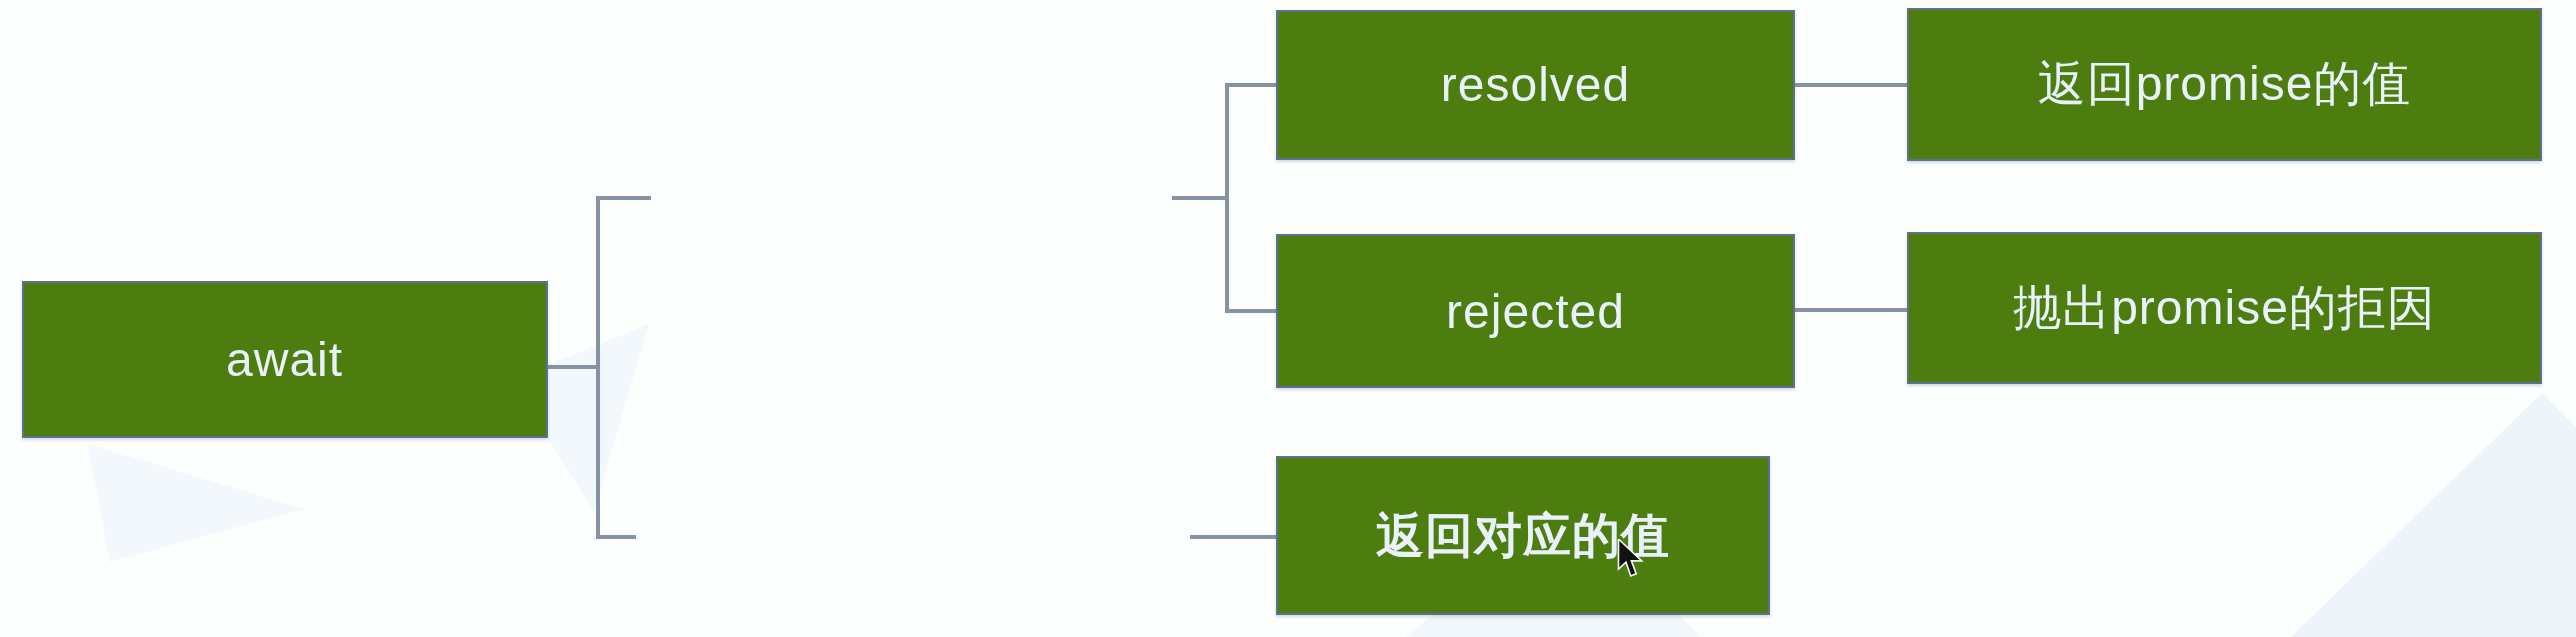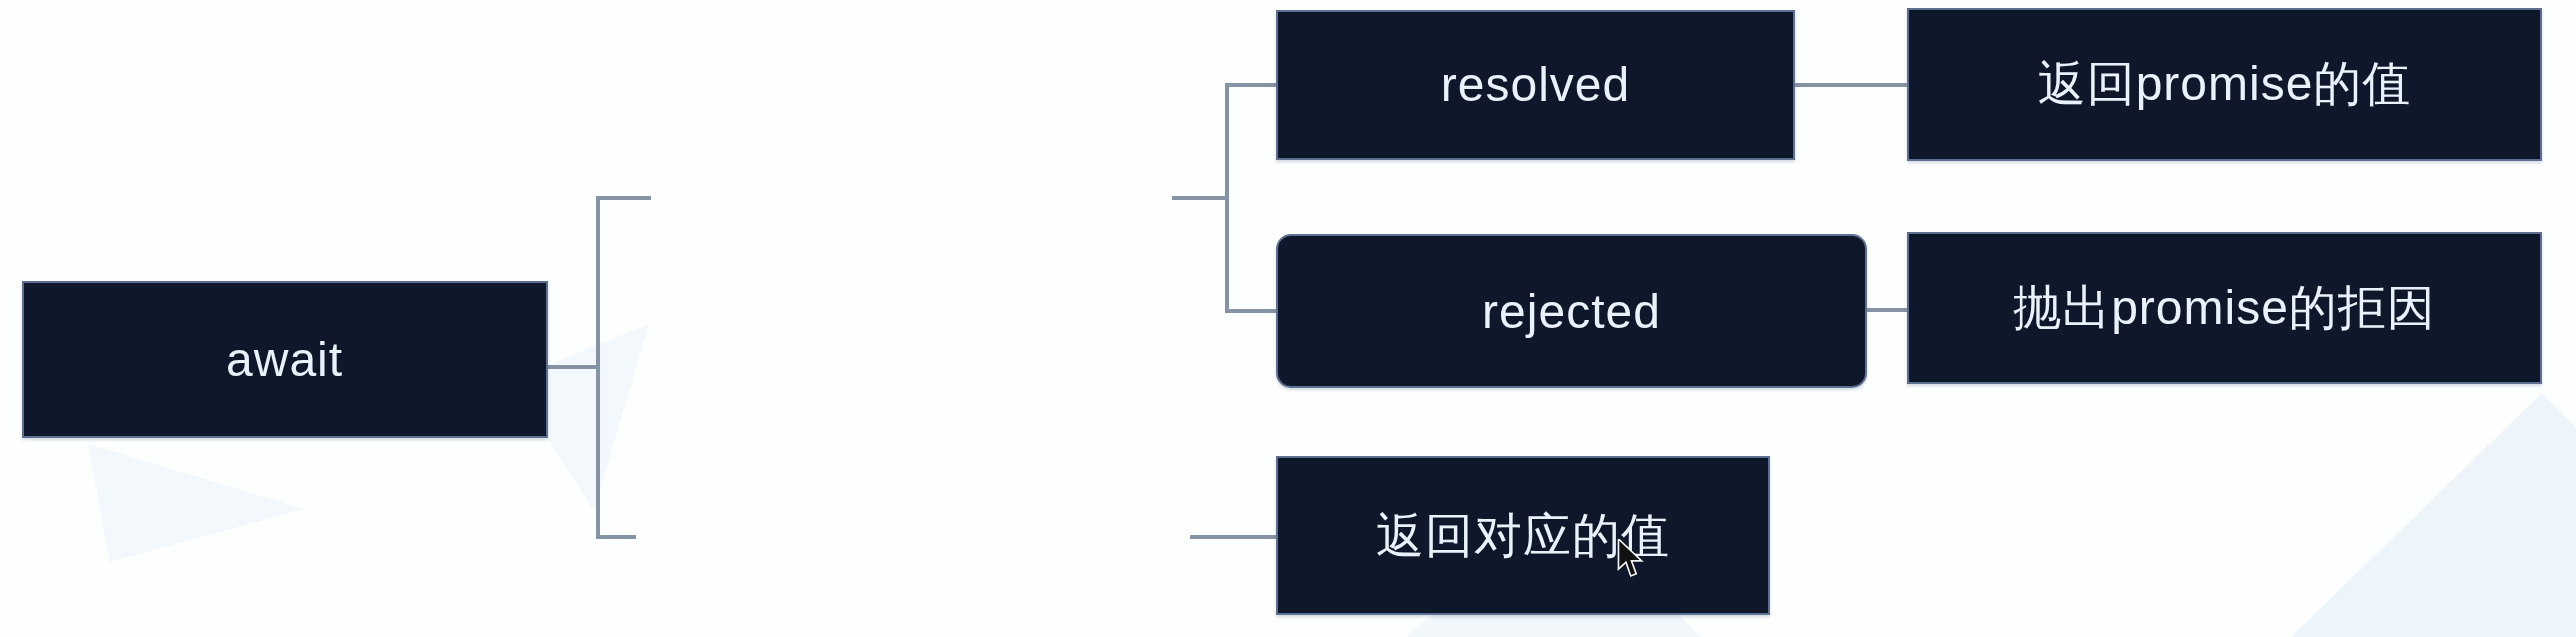--- a/index.html
+++ b/index.html
@@ -25,21 +25,21 @@
          clip-path: polygon(88% 0, 100% 14%, 100% 100%, 0 100%); }
   .wm2 { left: 1406px; top: 501px; width: 295px; height: 136px;
          clip-path: polygon(0 100%, 55% 0, 100% 100%); background:#f1f7fb; }
   .wm3 { left: 88px;  top: 444px; width: 216px; height: 118px;
          clip-path: polygon(0 0, 100% 55%, 10% 100%); background:#f3f8fc; }
   .wm4 { left: 511px; top: 324px; width: 138px; height: 187px;
          clip-path: polygon(0 30%, 100% 0, 60% 100%); background:#f3f8fc; }
 
   .node {
     position: absolute;
-    background: #0f172a;
+    background: #4d7c0f;
     border: 2.9px solid #5c7191;
     box-sizing: border-box;
     display: flex;
     align-items: center;
     justify-content: center;
     color: #e9f1fa;
     font-size: 48px;
     letter-spacing: 1px;
     white-space: nowrap;
     box-shadow: 0 2px 2.9px rgba(90,110,140,0.25);
@@ -47,24 +47,24 @@
 
   .conn { position: absolute; background: #8593a4; }
   .h { height: 3.9px; }
   .v { width: 3.9px; }
 
   
   #n-await            { left: 21.6px;   top: 281px; width: 526px; height: 157px; }
   #n-promise          { left: 649px;  top: 120px; width: 523px; height: 159px; }
   #n-non-promise      { left: 634px;  top: 460px; width: 556px; height: 154px; }
   #n-resolved         { left: 1276px; top: 9.8px;  width: 519px; height: 150px; }
-  #n-rejected         { left: 1276px; top: 234px; width: 591px; height: 154px; border-radius: 15px; }
+  #n-rejected         { left: 1276px; top: 234px; width: 519px; height: 154px; }
   #n-resolved-result  { left: 1907px; top: 7.9px;   width: 635px; height: 153px; }
   #n-rejected-result  { left: 1907px; top: 232px; width: 635px; height: 152px; }
-  #n-non-promise-result { left: 1276px; top: 456px; width: 494px; height: 159px; }
+  #n-non-promise-result { left: 1276px; top: 456px; width: 494px; height: 159px; font-weight: bold; }
 
   
   #c-await-stub        { left: 548px;  top: 365px; width: 50px; }
   #c-trunk-await       { left: 596px;  top: 196px; height: 343px; }
   #c-promise-stub      { left: 598px;  top: 196px; width: 53px; }
   #c-non-promise-stub  { left: 598px;  top: 535px; width: 38px; }
   #c-promise-out       { left: 1172px; top: 196px; width: 55px; }
   #c-trunk-promise     { left: 1225px; top: 83px;  height: 230px; }
   #c-resolved-stub     { left: 1227px; top: 83px;  width: 51px; }
   #c-rejected-stub     { left: 1227px; top: 309px; width: 51px; }

